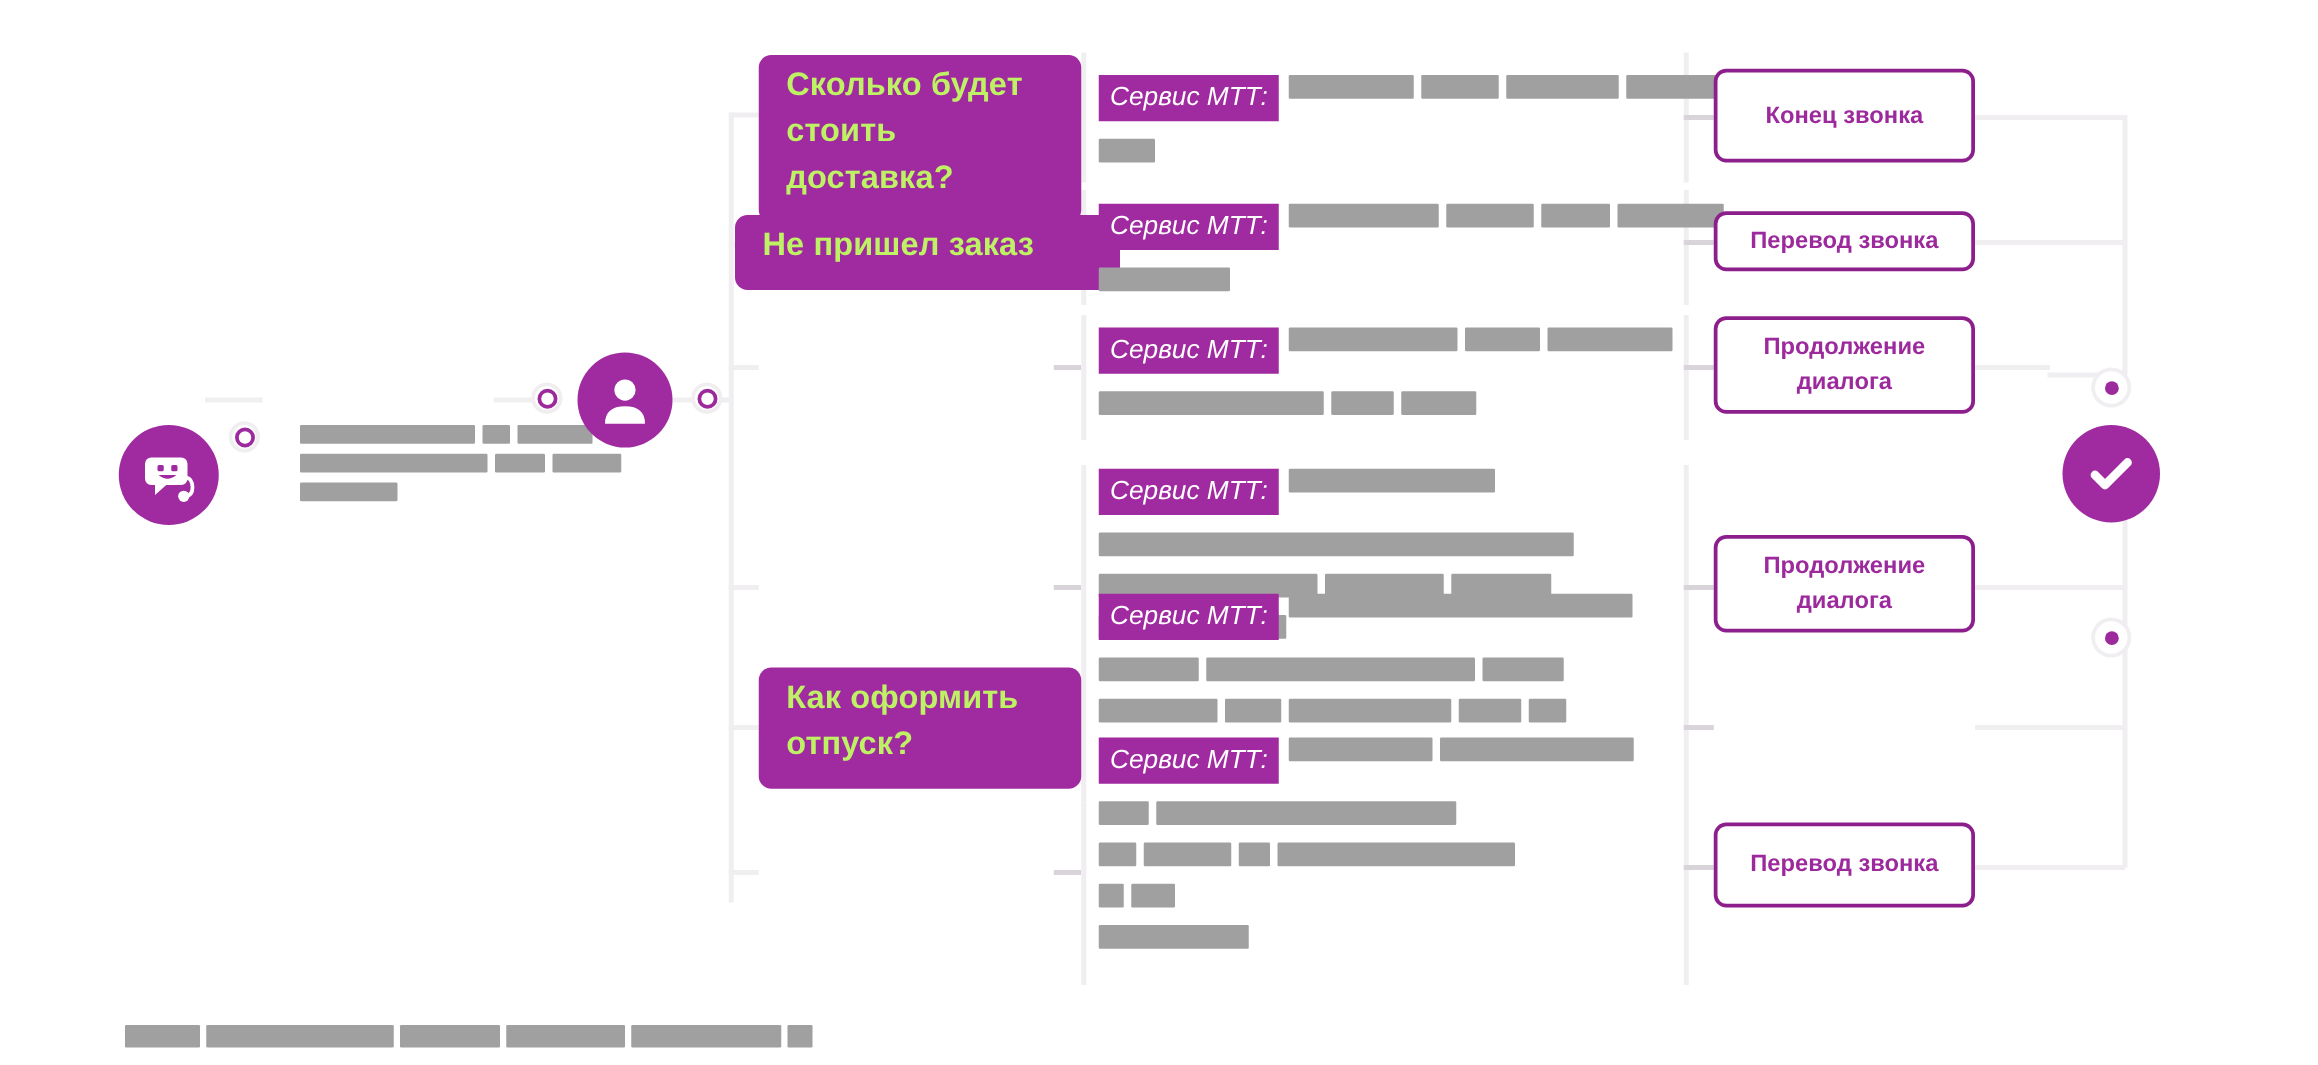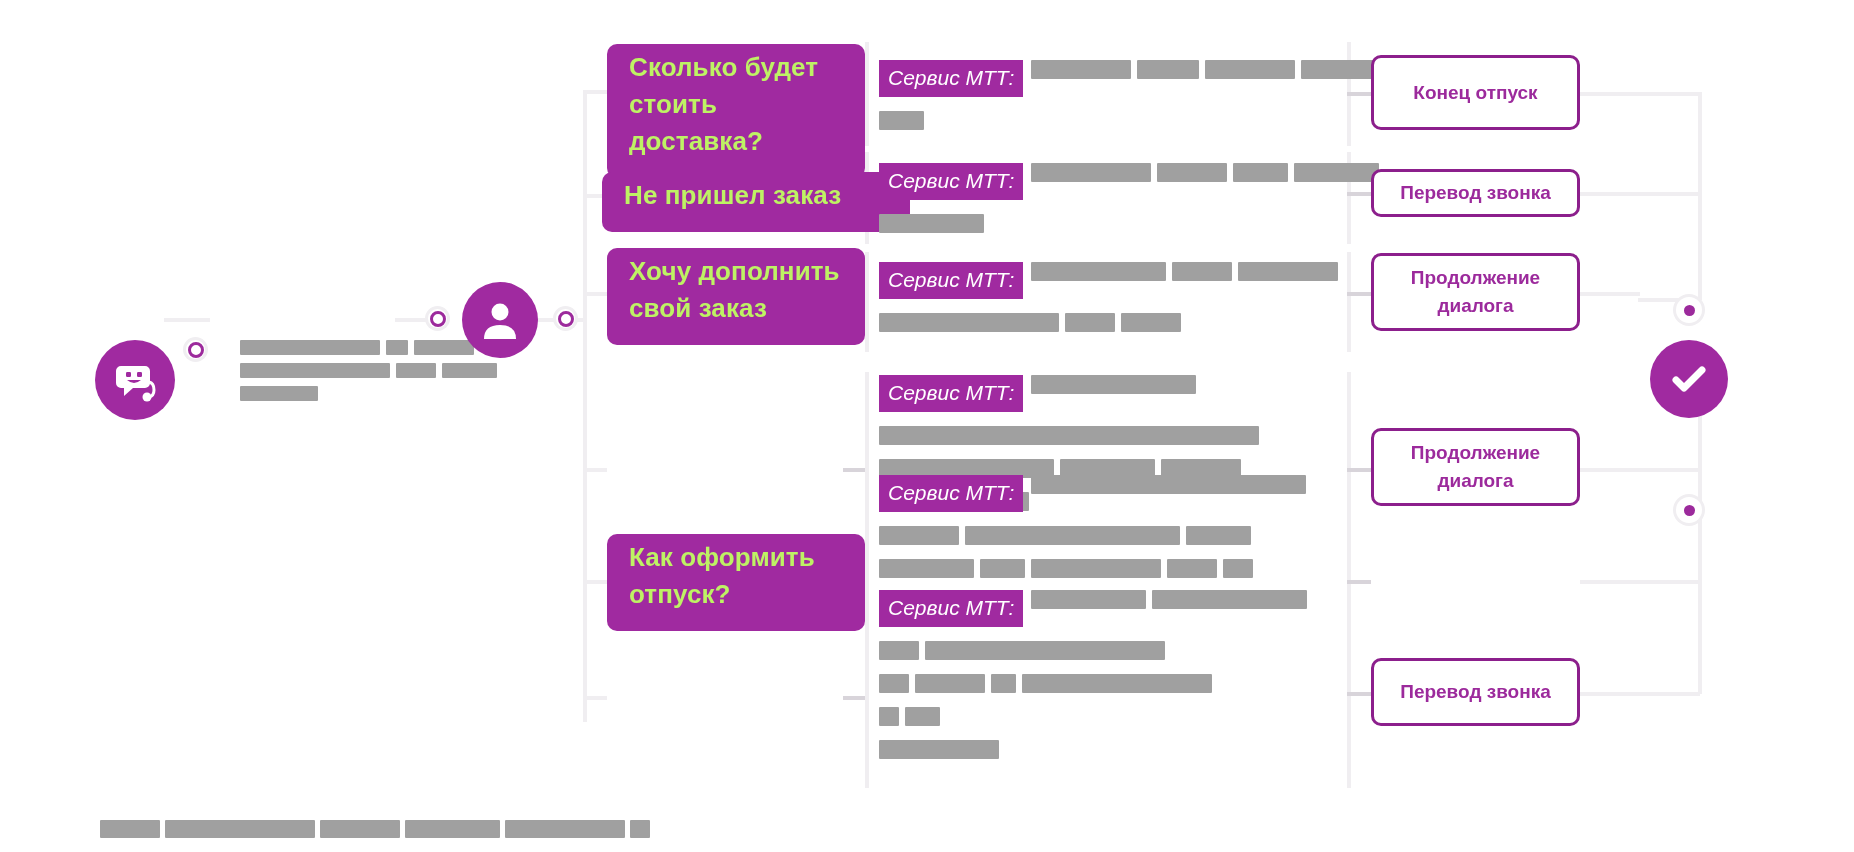--- a/index.html
+++ b/index.html
@@ -235,27 +235,24 @@
       <circle cx="21" cy="13" r="8.5" fill="#ffffff"></circle>
       <path d="M5 40 q0 -14 16 -14 q16 0 16 14 z" fill="#ffffff"></path>
     </svg>
   </div>
   <div class="node-dot small ring" style="left:556px; top:309px;"></div>
 
   <div class="question-bubble" style="left:607px; top:44px; width:258px;">
     <span>Сколько будет<br>стоить доставка?</span>
   </div>
 
-  <div class="question-bubble" style="left:602px; top:172px; width:308px;">
+  <div class="question-bubble" style="left:588px; top:172px; width:308px;">
     <span>Не пришел заказ</span>
   </div>
 
-  <div class="question-bubble" style="left:607px; top:248px; width:258px;">
-    <span>Хочу дополнить<br>свой заказ</span>
-  </div>
 
 
   <div class="question-bubble" style="left:607px; top:534px; width:258px;">
     <span>Как оформить<br>отпуск?</span>
   </div>
 
 
   <div class="reply-block" style="left:879px; top:60px;">
     <span class="redact-row">
       <span class="service-tag">Сервис МТТ:</span><span class="redact" style="width:100px;height:19px;margin-left:8px;"></span><span class="redact" style="width:62px;height:19px;"></span><span class="redact" style="width:90px;height:19px;"></span><span class="redact" style="width:72px;height:19px;"></span><span class="redact" style="width:55px;height:19px;"></span>
@@ -322,21 +319,21 @@
     </span>
     <span class="redact-row" style="margin-top:14px;">
       <span class="redact" style="width:20px;height:19px;"></span><span class="redact" style="width:35px;height:19px;"></span>
     </span>
     <span class="redact-row" style="margin-top:14px;">
       <span class="redact" style="width:120px;height:19px;"></span>
     </span>
   </div>
 
   <div class="action-box" style="left:1371px; top:55px; width:209px; height:75px;">
-    <span>Конец отпуск</span>
+    <span>Конец звонка</span>
   </div>
 
   <div class="action-box" style="left:1371px; top:169px; width:209px; height:48px;">
     <span>Перевод звонка</span>
   </div>
 
   <div class="action-box" style="left:1371px; top:253px; width:209px; height:78px;">
     <span>Продолжение<br>диалога</span>
   </div>
 

